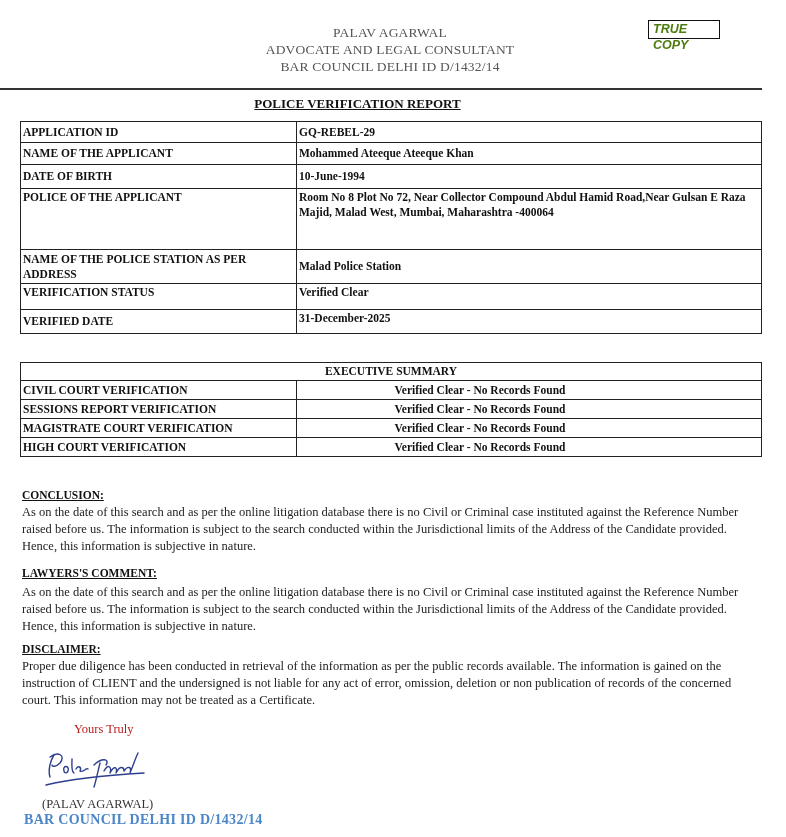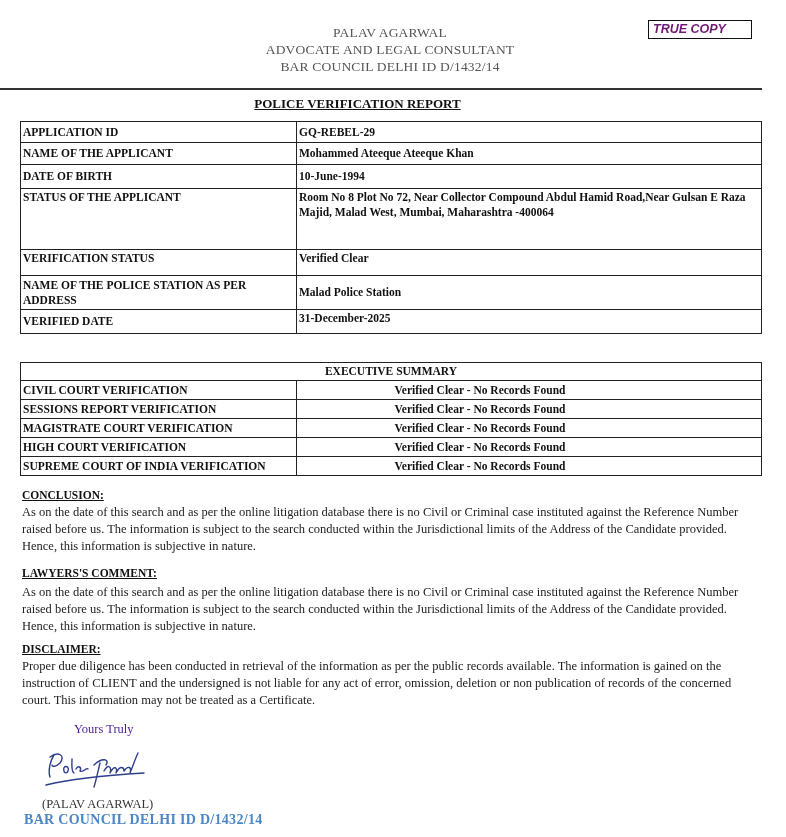--- a/index.html
+++ b/index.html
@@ -5,25 +5,25 @@
   html, body { margin: 0; padding: 0; background: #ffffff; }
   body {
     width: 786px; height: 837px; position: relative; overflow: hidden;
     font-family: "Liberation Serif", "DejaVu Serif", serif; color: #111;
   }
   .header {
     position: absolute; left: 0; top: 24px; width: 780px; text-align: center;
     color: #555; font-size: 13.5px; line-height: 17px; letter-spacing: 0.2px;
   }
   .true-copy {
-    position: absolute; left: 648px; top: 20px; width: 104px; height: 19px;
+    position: absolute; left: 648px; top: 20px; width: 72px; height: 19px;
     border: 1.5px solid #111; box-sizing: border-box;
     font-family: "Liberation Sans", "DejaVu Sans", sans-serif;
     font-weight: bold; font-style: italic; font-size: 12.5px; line-height: 16px;
-    padding-left: 4px; color: #701a75;
+    padding-left: 4px; color: #4d7c0f;
   }
   .rule {
     position: absolute; left: 0; top: 88px; width: 762px; height: 0;
     border-top: 2px solid #333;
   }
   .title {
     position: absolute; left: 0; top: 96px; width: 715px; text-align: center;
     font-weight: bold; font-size: 13px; text-decoration: underline;
   }
   table { border-collapse: collapse; position: absolute; left: 20px; width: 742px; padding-left: 12px; }
@@ -34,21 +34,21 @@
   .info { top: 121px; }
   .info td.k { width: 271px; }
   .info td.v { }
   .info tr.addr td { vertical-align: top; height: 58px; }
   .summary { top: 362px; border-radius: 32px; }
   .summary td.head { text-align: center; font-weight: bold; }
   .summary td.k { width: 271px; height: 16px; }
   .summary td.v { text-align: center; padding-right: 100px; }
   .section { position: absolute; left: 22px; width: 740px; font-size: 12.5px; line-height: 17px; color: #222; }
   .section .h { font-weight: bold; text-decoration: underline; font-size: 11.5px; color: #111; }
-  .yours { position: absolute; left: 74px; top: 722px; font-size: 12.5px; color: #4c1d95; }
+  .yours { position: absolute; left: 74px; top: 722px; font-size: 12.5px; color: #b91c1c; }
   .sig { position: absolute; left: 40px; top: 745px; }
   .sig-name { position: absolute; left: 42px; top: 797px; font-size: 12.5px; color: #333; }
   .sig-bar {
     position: absolute; left: 24px; top: 812px; font-size: 14px; font-weight: bold;
     color: #4a86c8; letter-spacing: 0.3px;
   }
 </style>
 </head>
 <body>
 
@@ -72,30 +72,30 @@
   </tr>
   <tr style="height:22px">
     <td class="k">NAME OF THE APPLICANT</td>
     <td class="v">Mohammed Ateeque Ateeque Khan</td>
   </tr>
   <tr style="height:24px">
     <td class="k">DATE OF BIRTH</td>
     <td class="v">10-June-1994</td>
   </tr>
   <tr class="addr">
-    <td class="k">STATUS OF THE APPLICANT</td>
+    <td class="k">POLICE OF THE APPLICANT</td>
     <td class="v">Room No 8 Plot No 72, Near Collector Compound Abdul Hamid Road,Near Gulsan E Raza Majid, Malad West, Mumbai, Maharashtra -400064</td>
+  </tr>
+  <tr style="height:34px">
+    <td class="k">NAME OF THE POLICE STATION AS PER ADDRESS</td>
+    <td class="v">Malad Police Station</td>
   </tr>
   <tr style="height:26px">
     <td class="k" style="vertical-align:top">VERIFICATION STATUS</td>
     <td class="v" style="vertical-align:top">Verified Clear</td>
-  </tr>
-  <tr style="height:34px">
-    <td class="k">NAME OF THE POLICE STATION AS PER ADDRESS</td>
-    <td class="v">Malad Police Station</td>
   </tr>
   <tr style="height:24px">
     <td class="k">VERIFIED DATE</td>
     <td class="v" style="vertical-align:top">31-December-2025</td>
   </tr>
 </tbody>
   </table>
 
 <table class="summary">
   <tbody>
@@ -109,24 +109,20 @@
   <tr>
     <td class="k">SESSIONS REPORT VERIFICATION</td>
     <td class="v">Verified Clear - No Records Found</td>
   </tr>
   <tr>
     <td class="k">MAGISTRATE COURT VERIFICATION</td>
     <td class="v">Verified Clear - No Records Found</td>
   </tr>
   <tr>
     <td class="k">HIGH COURT VERIFICATION</td>
-    <td class="v">Verified Clear - No Records Found</td>
-  </tr>
-  <tr>
-    <td class="k">SUPREME COURT OF INDIA VERIFICATION</td>
     <td class="v">Verified Clear - No Records Found</td>
   </tr>
 </tbody>
   </table>
 
 <div class="section" style="top:487px">
   <div class="h">CONCLUSION:</div>
   <div>As on the date of this search and as per the online litigation database there is no Civil or Criminal case instituted against the Reference Number raised before us. The information is subject to the search conducted within the Jurisdictional limits of the Address of the Candidate provided. Hence, this information is subjective in nature.</div>
 </div>
 

